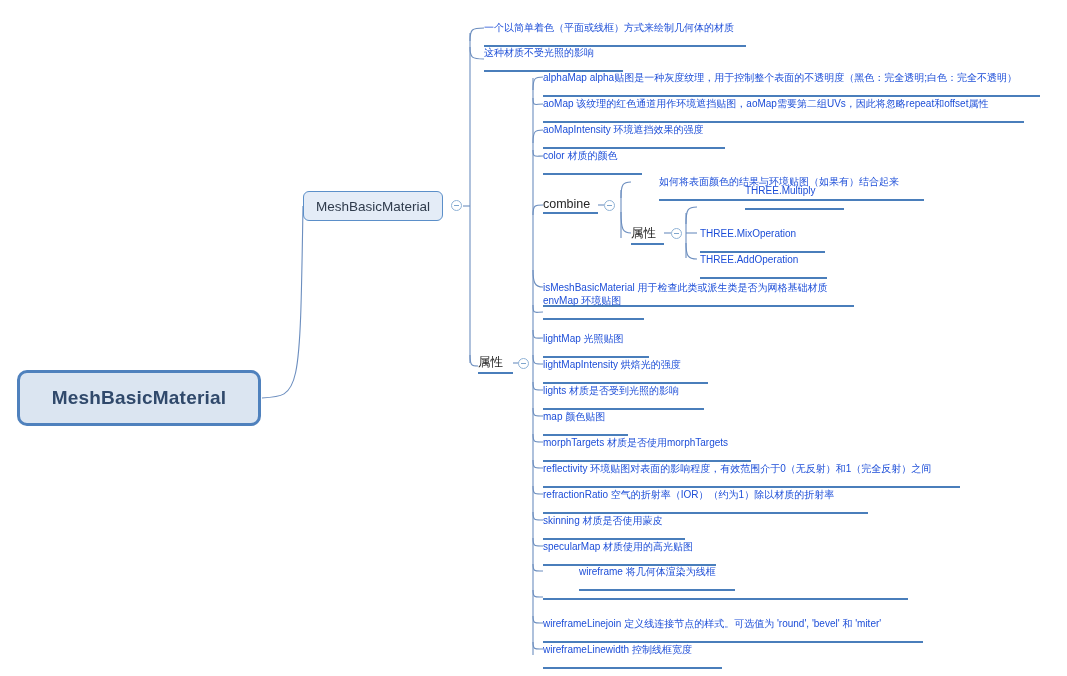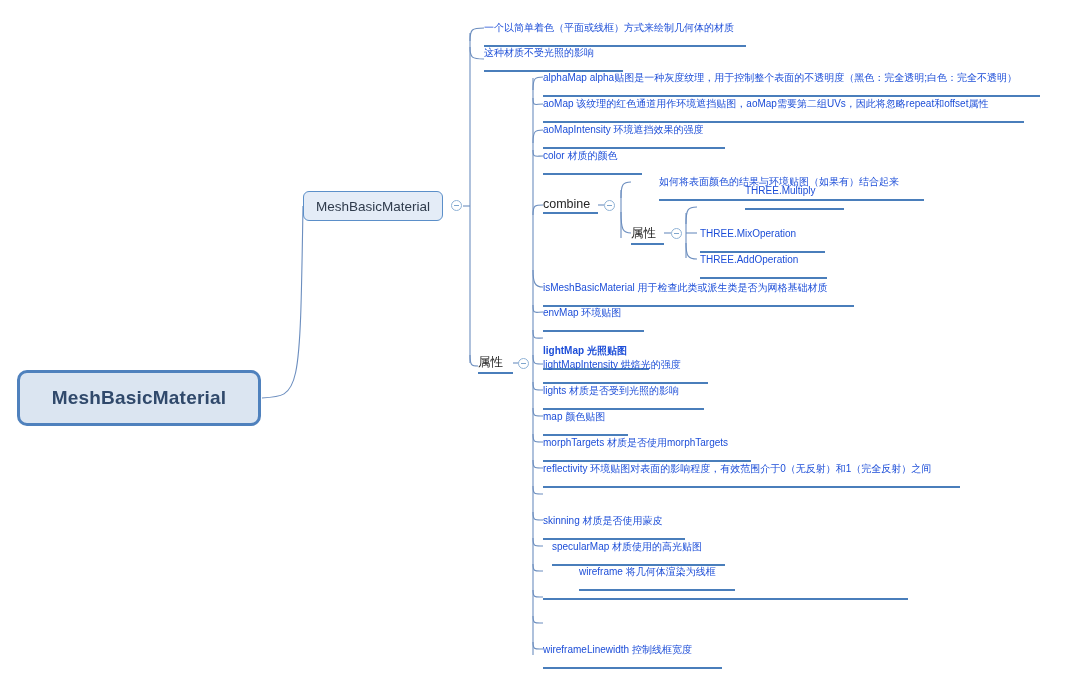--- a/index.html
+++ b/index.html
@@ -243,25 +243,25 @@
   </div>
   <div class="leaf" style="left:700px; top:251px;">
     <span class="txt">THREE.AddOperation</span>
     <span class="rule" style="width:127px;"></span>
   </div>
 
   <div class="leaf" style="left:543px; top:279px;">
     <span class="txt">isMeshBasicMaterial 用于检查此类或派生类是否为网格基础材质</span>
     <span class="rule" style="width:311px;"></span>
   </div>
-  <div class="leaf" style="left:543px; top:304px;">
+  <div class="leaf" style="left:543px; top:292px;">
     <span class="txt">envMap 环境贴图</span>
     <span class="rule" style="width:101px;"></span>
   </div>
-  <div class="leaf" style="left:543px; top:342px;font-weight:bold;">
+  <div class="leaf" style="left:543px; top:330px;">
     <span class="txt">lightMap 光照贴图</span>
     <span class="rule" style="width:106px;"></span>
   </div>
   <div class="leaf" style="left:543px; top:356px;">
     <span class="txt">lightMapIntensity 烘焙光的强度</span>
     <span class="rule" style="width:165px;"></span>
   </div>
   <div class="leaf" style="left:543px; top:382px;text-align:center;">
     <span class="txt">lights 材质是否受到光照的影响</span>
     <span class="rule" style="width:161px;"></span>
@@ -271,33 +271,41 @@
     <span class="rule" style="width:85px;"></span>
   </div>
   <div class="leaf" style="left:543px; top:434px;">
     <span class="txt">morphTargets 材质是否使用morphTargets</span>
     <span class="rule" style="width:208px;"></span>
   </div>
   <div class="leaf" style="left:543px; top:460px;text-align:center;">
     <span class="txt">reflectivity 环境贴图对表面的影响程度，有效范围介于0（无反射）和1（完全反射）之间</span>
     <span class="rule" style="width:417px;"></span>
   </div>
+  <div class="leaf" style="left:543px; top:486px;">
+    <span class="txt">refractionRatio  空气的折射率（IOR）（约为1）除以材质的折射率</span>
+    <span class="rule" style="width:325px;"></span>
+  </div>
   <div class="leaf" style="left:543px; top:512px;">
     <span class="txt">skinning 材质是否使用蒙皮</span>
     <span class="rule" style="width:142px;"></span>
   </div>
-  <div class="leaf" style="left:543px; top:538px;margin-left:9px;">
+  <div class="leaf" style="left:543px; top:538px;">
     <span class="txt">specularMap 材质使用的高光贴图</span>
     <span class="rule" style="width:173px;"></span>
   </div>
   <div class="leaf" style="left:543px; top:563px;margin-left:36px;">
     <span class="txt">wireframe 将几何体渲染为线框</span>
     <span class="rule" style="width:156px;"></span>
   </div>
   <div class="leaf" style="left:543px; top:589px;">
     <span class="rule" style="width:365px;"></span>
   </div>
+  <div class="leaf" style="left:543px; top:615px;">
+    <span class="txt">wireframeLinejoin 定义线连接节点的样式。可选值为 'round', 'bevel' 和 'miter'</span>
+    <span class="rule" style="width:380px;"></span>
+  </div>
   <div class="leaf" style="left:543px; top:641px;">
     <span class="txt">wireframeLinewidth 控制线框宽度</span>
     <span class="rule" style="width:179px;"></span>
   </div>
 
 </div>
 
 </body></html>

